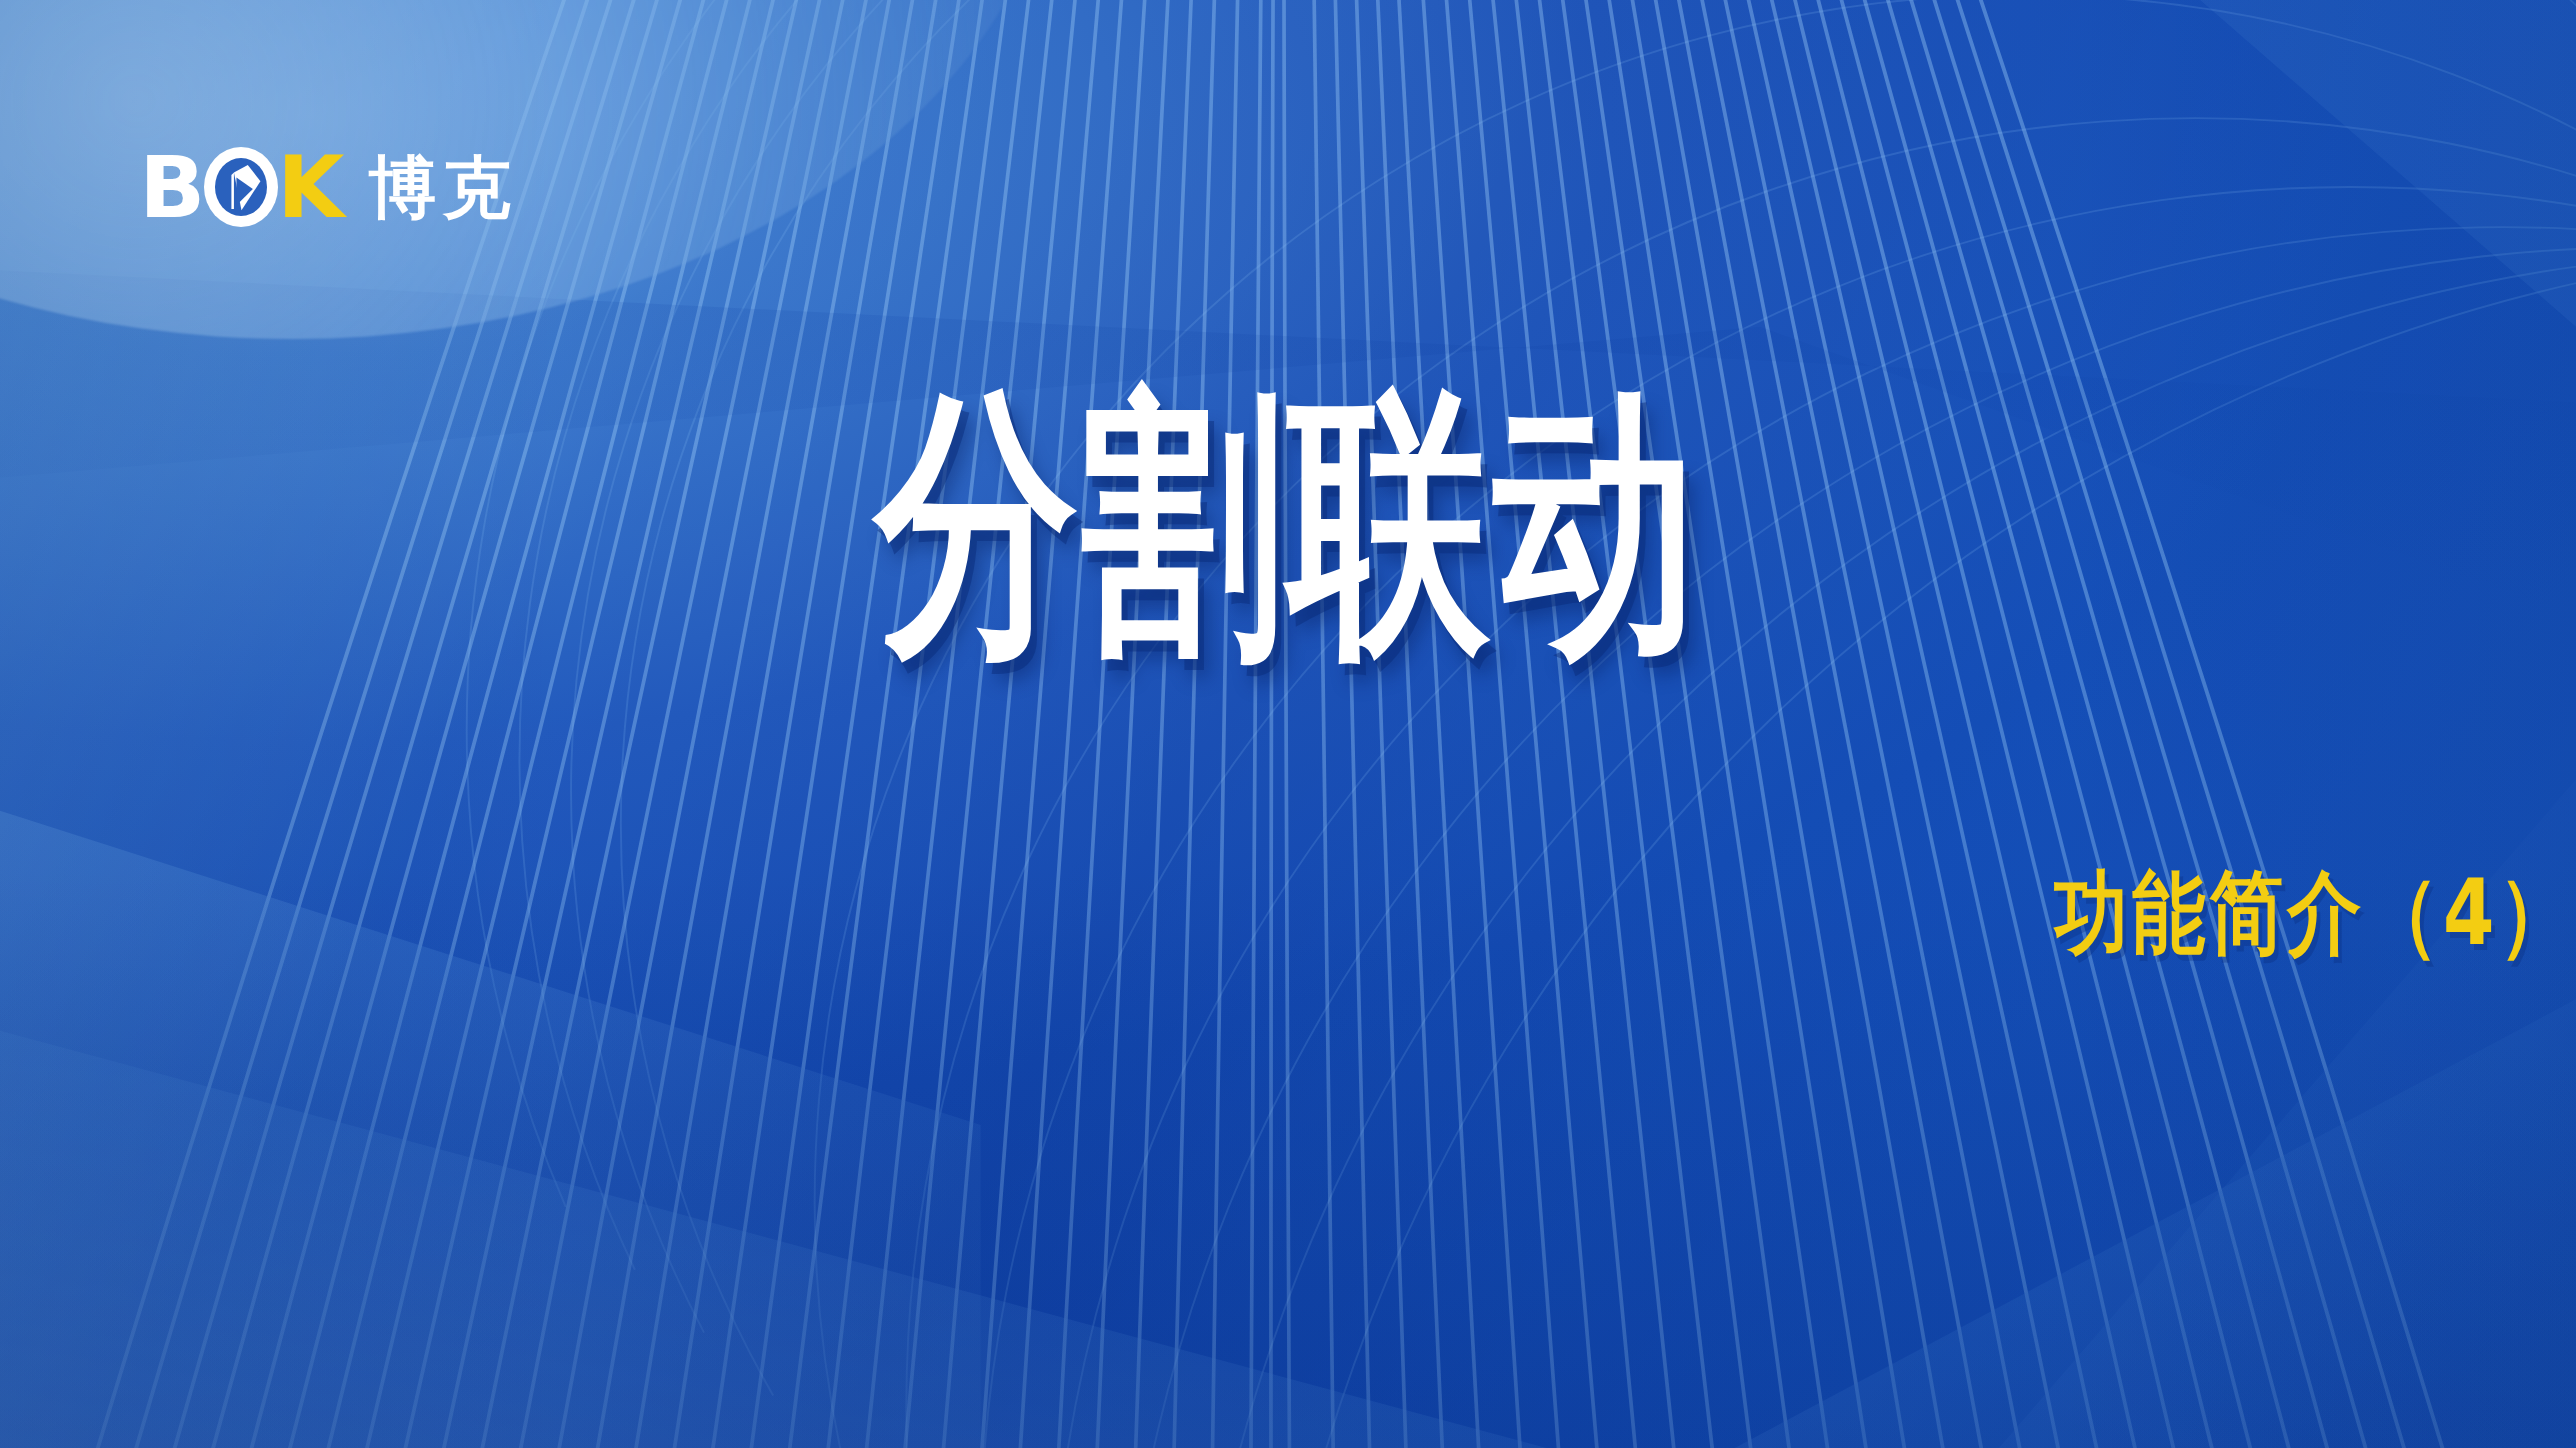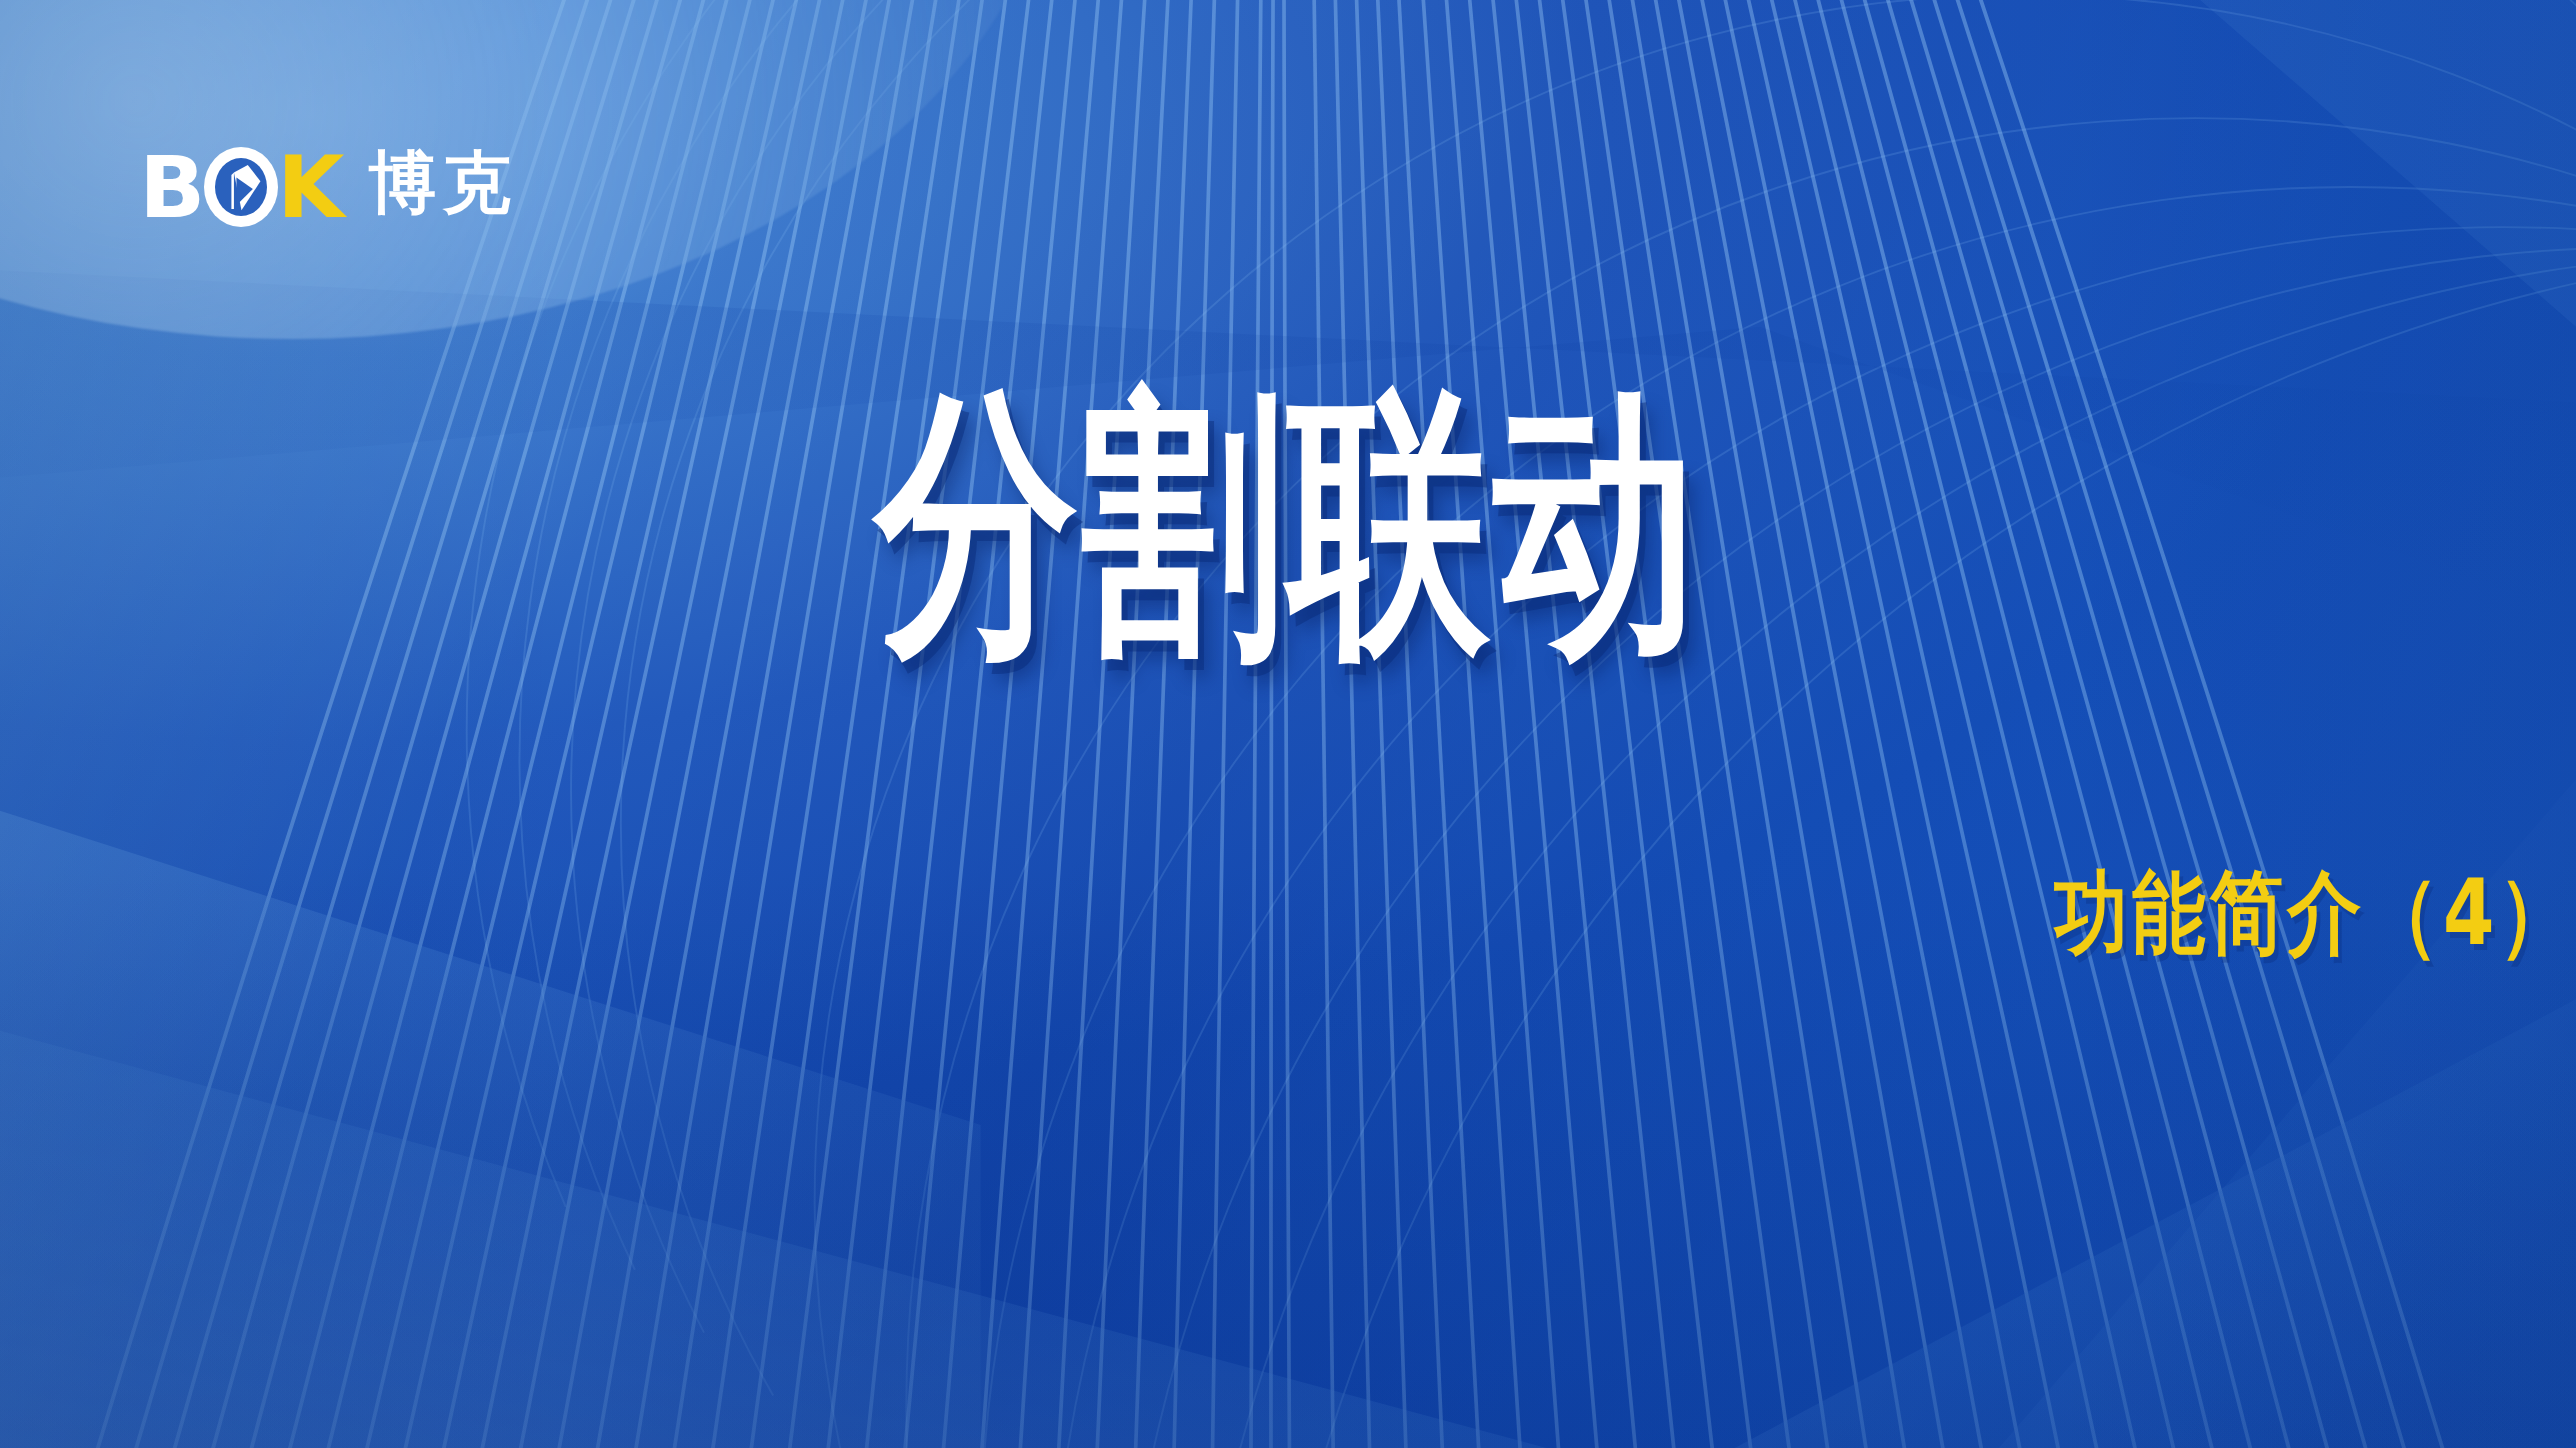--- a/index.html
+++ b/index.html
@@ -110,21 +110,21 @@
   }
   .lg-o-cut{
     position:absolute;
     left:11.3px;top:12px;
     width:52px;height:58px;
     border-radius:50%;
     background:#2a61bd;
   }
   .lg-o-mark{position:absolute;left:11.3px;top:10px;width:53px;height:62px;}
   .lg-cn{
-    font-family:Liberation Mono, monospace;
+    font-family:Liberation Serif, serif;
     font-weight:bold;
     font-size:68px;
     line-height:1;
     color:#ffffff;
     letter-spacing:6.3px;
     margin-left:10px;
     margin-top:2.5px;
   }
 
   

